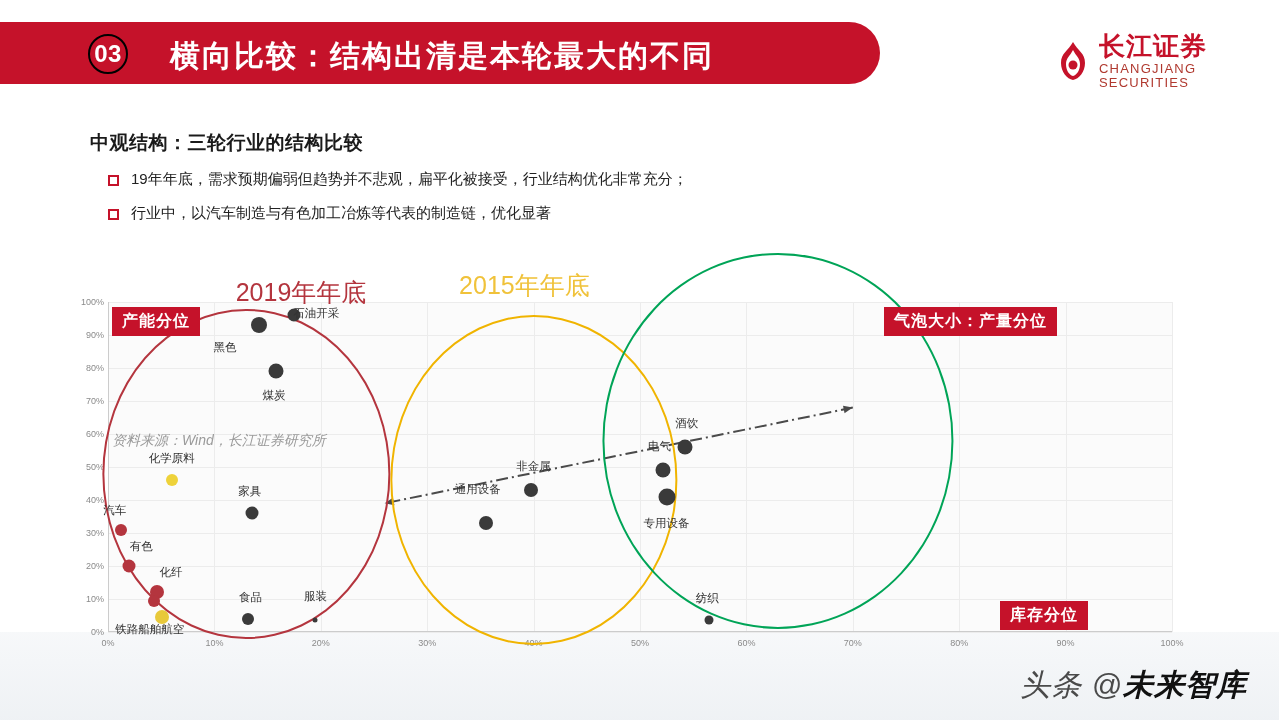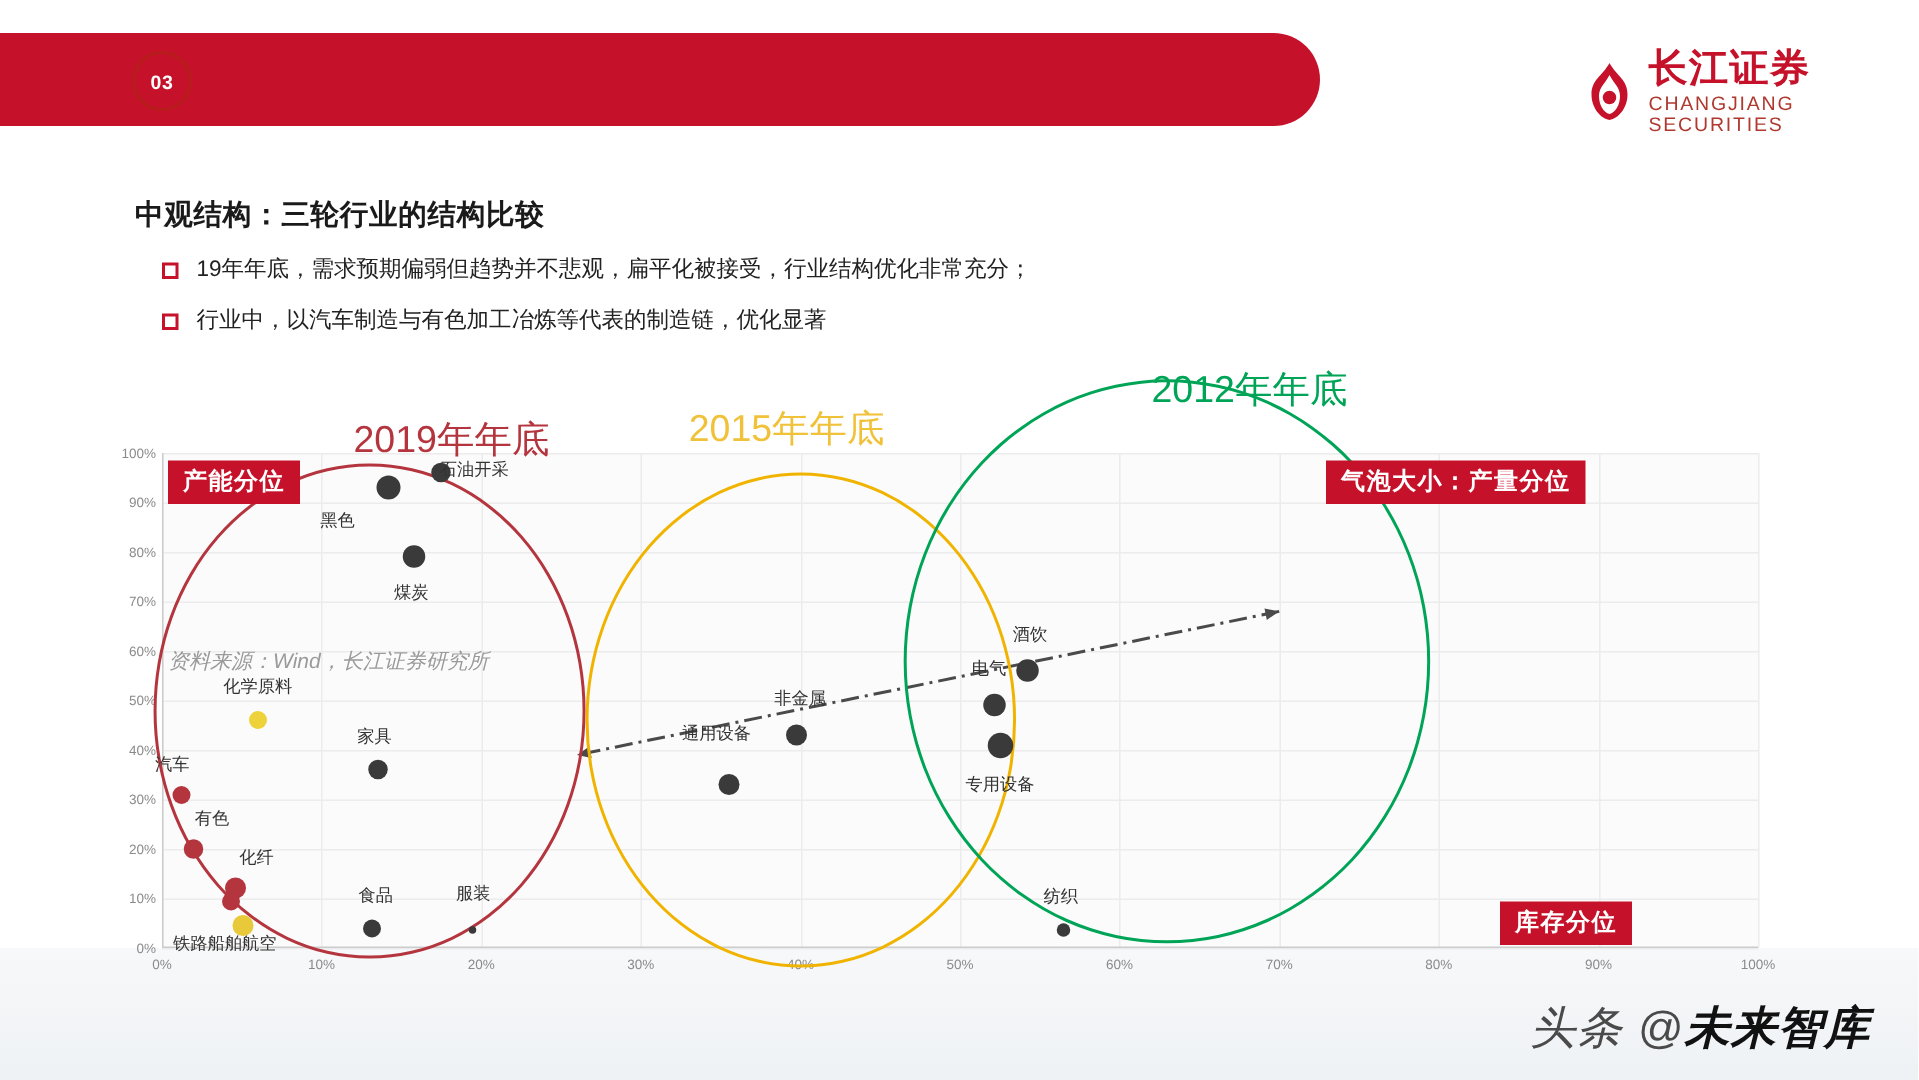--- a/index.html
+++ b/index.html
@@ -14,22 +14,22 @@
     position:absolute; left:0; top:0; width:1279px; height:110px;
     background:#ffffff;
   }
   .header-bar {
     position:absolute; left:0; top:22px; width:880px; height:62px;
     background:#c5122a;
     border-radius:0 34px 34px 0;
   }
   .sec-badge {
     position:absolute; left:88px; top:34px; width:40px; height:40px;
-    border:2px solid #b91c1c; border-radius:50%;
-    color:#ffffff; font-size:13px; font-weight:bold;
+    border:2px solid #000000; border-radius:50%;
+    color:#ffffff; font-size:24px; font-weight:bold;
     display:flex; align-items:center; justify-content:center;
     letter-spacing:0.5px;
   }
   .header-title {
     position:absolute; left:170px; top:36px;
     color:#ffffff; font-size:30px; font-weight:bold; letter-spacing:2px;
     white-space:nowrap;
   }
   .logo {
     position:absolute; right:34px; top:34px; width:190px; height:54px;
@@ -130,20 +130,21 @@
     opacity:0.75; z-index:-1;
   }
   svg.arrow-svg { position:absolute; left:0; top:0; overflow:visible; }
 </style>
 </head>
 <body>
 
 <div class="header">
   <div class="header-bar"></div>
   <div class="sec-badge">03</div>
+  <div class="header-title">横向比较：结构出清是本轮最大的不同</div>
   <div class="logo">
     <div class="logo-mark">
       <svg width="36" height="42" viewBox="0 0 36 42">
         <path d="M18 2 C13 11 6 13 6 23 C6 32 12 39 18 40 C24 39 30 32 30 23 C30 13 23 11 18 2 Z" fill="#c5122a"></path>
         <path d="M18 10 C15 16 11 18 11 24 C11 30 14 35 18 36 C22 35 25 30 25 24 C25 18 21 16 18 10 Z" fill="#ffffff"></path>
         <circle cx="18" cy="25" r="4.5" fill="#c5122a"></circle>
       </svg>
     </div>
     <div class="logo-text">
       <div class="logo-cn">长江证券</div>
@@ -216,21 +217,20 @@
       <svg class="arrow-svg" width="1064" height="330">
         <path d="M 744.8 105.6 L 276.64 201.29999999999998" stroke="#4a4a4a" stroke-width="2" fill="none" stroke-dasharray="12,4,2,4"></path>
         <path d="M 276.64 201.29999999999998 L 284.88408872842524 195.64005291209784 L 286.44390944722284 203.27062415256054 Z" fill="#4a4a4a"></path>
         <path d="M 744.8 105.6 L 736.5559112715747 111.25994708790215 L 734.9960905527771 103.62937584743943 Z" fill="#4a4a4a"></path>
       </svg>
       <div class="ring ring-red" style="left: 138.32px; top: 171.6px; width: 287.28px; height: 330px;"></div>
       <div class="ring-label" style="left: 127.68px; top: -26.4px; color: rgb(180, 53, 62);">2019年年底</div>
       <div class="ring ring-yellow" style="left: 425.6px; top: 178.2px; width: 287.28px; height: 330px;"></div>
       <div class="ring-label" style="left: 351.12px; top: -33px; color: rgb(240, 194, 58);">2015年年底</div>
       <div class="ring ring-green" style="left: 670.32px; top: 138.6px; width: 351.12px; height: 376.2px;"></div>
-      <div class="ring-label" style="left: 659.68px; top: -59.4px; color: rgb(0, 164, 87);">2012年年底</div>
       <div class="bubble" style="left: 186.2px; top: 13.2px; width: 13px; height: 13px; background: rgb(58, 58, 58);"></div>
       <div class="pt-label" style="left: 208.2px; top: 11.2px;">石油开采</div>
       <div class="bubble" style="left: 151.088px; top: 23.1px; width: 16px; height: 16px; background: rgb(58, 58, 58);"></div>
       <div class="pt-label" style="left: 117.088px; top: 45.1px;">黑色</div>
       <div class="bubble" style="left: 168.112px; top: 69.3px; width: 15px; height: 15px; background: rgb(58, 58, 58);"></div>
       <div class="pt-label" style="left: 166.112px; top: 93.3px;">煤炭</div>
       <div class="bubble" style="left: 63.84px; top: 178.2px; width: 12px; height: 12px; background: rgb(238, 210, 58);"></div>
       <div class="pt-label" style="left: 63.84px; top: 156.2px;">化学原料</div>
       <div class="bubble" style="left: 143.64px; top: 211.2px; width: 13px; height: 13px; background: rgb(58, 58, 58);"></div>
       <div class="pt-label" style="left: 141.64px; top: 189.2px;">家具</div>

